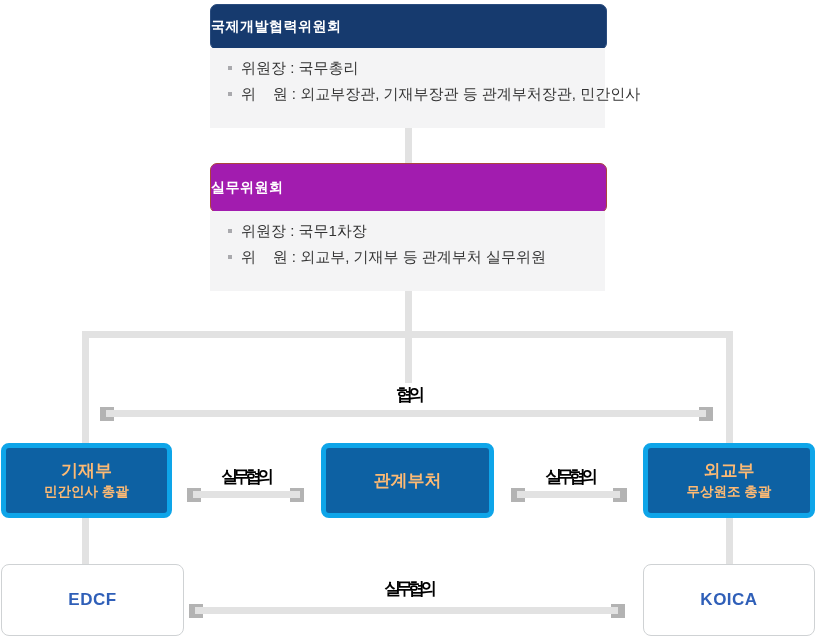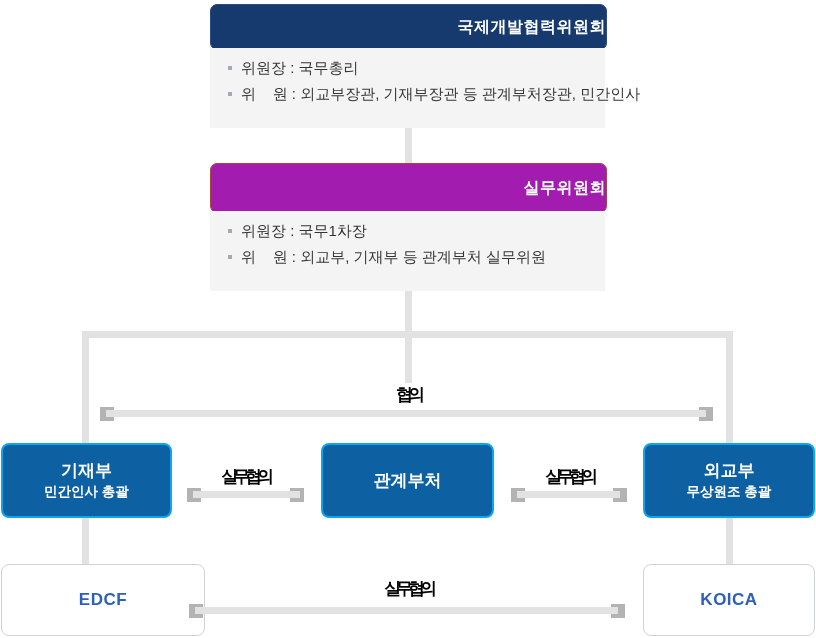--- a/index.html
+++ b/index.html
@@ -1,43 +1,43 @@
 <!DOCTYPE html>
 <html><head>
 <meta charset="utf-8">
 <style>
   html,body{margin:0;padding:0;background:#ffffff;}
   body{font-family:"Liberation Sans","DejaVu Sans",sans-serif;}
   #stage{position:relative;width:816px;height:638px;background:#ffffff;overflow:hidden;}
 
   
-  .hdr-box{position:absolute;left:210px;width:395px;display:flex;align-items:center;justify-content:flex-end;
-           border-radius:7px;color:#ffffff;font-size:16px;font-weight:bold;letter-spacing:0.5px;}
+  .hdr-box{position:absolute;left:210px;width:395px;display:flex;align-items:center;justify-content:flex-start;
+           border-radius:7px;color:#ffffff;font-size:14px;font-weight:bold;letter-spacing:0.5px;}
   .hdr-navy{top:4px;height:44px;background:#163a6e;border:1px solid #2a4c7e;}
   .hdr-red{top:163px;height:48px;background:#a21caf;border:1px solid #aa453e;}
 
   
   .panel{position:absolute;left:210px;width:395px;height:80px;background:#f4f4f5;
          box-sizing:border-box;padding:7px 0 0 18px;}
   .panel-line{display:flex;align-items:center;height:26px;font-size:15px;color:#333333;white-space:pre;}
   .bullet{width:4px;height:4px;background:#a9a9ad;margin-right:9px;flex:0 0 auto;}
 
   
   .vline{position:absolute;width:7px;background:#e2e2e2;}
   .hline{position:absolute;height:7px;background:#e2e2e2;z-index:2;}
   .sq{position:absolute;width:14px;height:14px;background:#b3b3b3;z-index:1;}
 
   
   .line-label{position:absolute;transform:translateX(-50%);font-size:17px;font-weight:bold;color:#000000;
               letter-spacing:-0.3em;white-space:nowrap;z-index:3;}
 
   
-  .min-box{position:absolute;top:443px;height:75px;background:#0d61a3;border:2px solid #0ea5e9;
+  .min-box{position:absolute;top:443px;height:75px;background:#0d61a3;border:5px solid #0ea5e9;
            border-radius:8px;box-sizing:border-box;display:flex;flex-direction:column;
-           align-items:center;justify-content:center;color:#ffffff;}
+           align-items:center;justify-content:center;color:#fdba74;}
   .min-name{font-size:17px;font-weight:bold;line-height:22px;}
   .min-sub{font-size:13.5px;font-weight:600;line-height:19px;}
 
   
   .agency-box{position:absolute;top:564px;height:72px;background:#ffffff;border:1px solid #cfd2d4;
               border-radius:8px;box-sizing:border-box;display:flex;align-items:center;justify-content:center;
               color:#2f5fb8;font-size:17px;font-weight:600;letter-spacing:0.5px;}
 </style>
 </head>
 <body>
@@ -104,21 +104,21 @@
   <div class="hline" style="left:193px;top:491px;width:107px;"></div>
 
   <div class="line-label" style="left:569px;top:465px;">실무협의</div>
   <div class="sq" style="left:511px;top:488px;"></div>
   <div class="sq" style="left:613px;top:488px;"></div>
   <div class="hline" style="left:517px;top:491px;width:103px;"></div>
 
   <div class="vline" style="left:82px;top:518px;height:47px;"></div>
   <div class="vline" style="left:726px;top:518px;height:47px;"></div>
 
-  <div class="agency-box" style="left:1px;width:204px;">
+  <div class="agency-box" style="left:1px;width:183px;">
     <span>EDCF</span>
   </div>
   <div class="agency-box" style="left:643px;width:172px;">
     <span>KOICA</span>
   </div>
 
   <div class="line-label" style="left:408px;top:577px;">실무협의</div>
   <div class="sq" style="left:189px;top:604px;"></div>
   <div class="sq" style="left:611px;top:604px;"></div>
   <div class="hline" style="left:195px;top:607px;width:423px;"></div>

